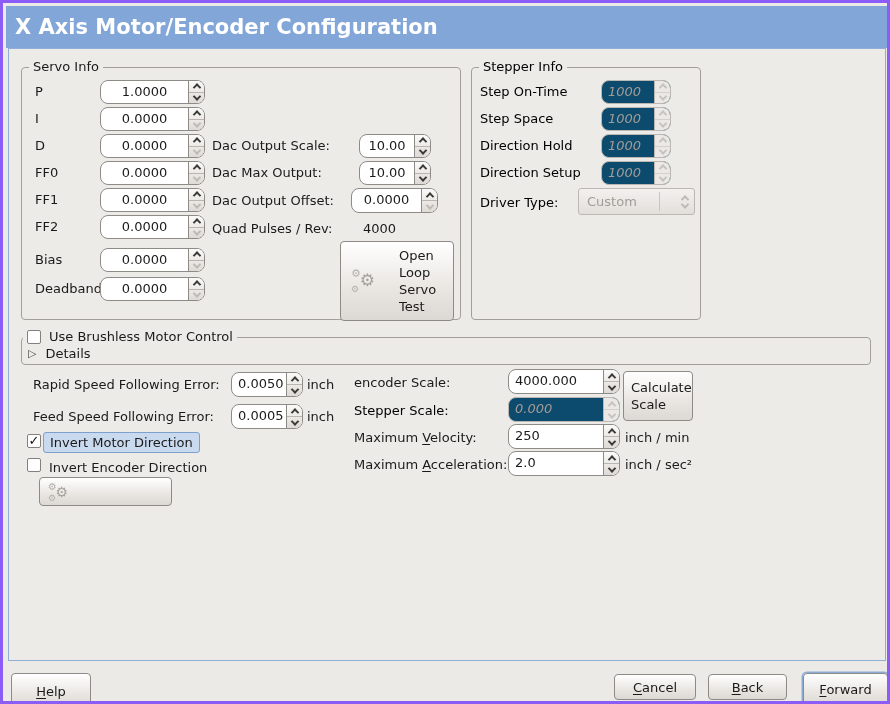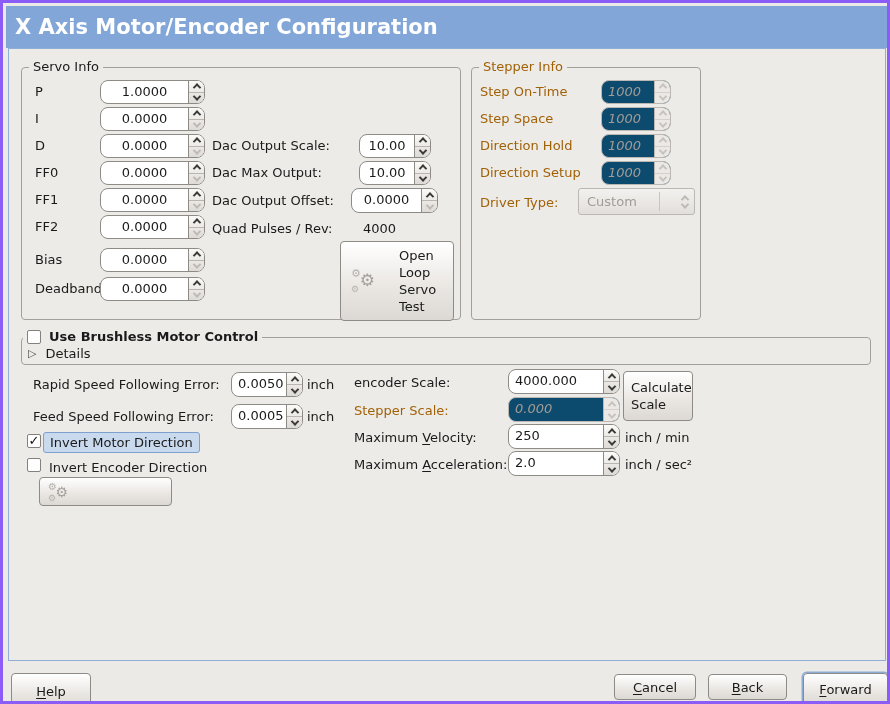--- a/index.html
+++ b/index.html
@@ -7,22 +7,22 @@
   body { font-family:"DejaVu Sans","Liberation Sans",sans-serif; font-size:13px; color:#1a1a1a; background:#e9e6e3; }
   .window { position:relative; width:890px; height:704px; background:#eceae7; border:3px solid #8b5cf6; overflow:hidden; }
 
   .titlebar { position:absolute; left:3px; top:3px; width:884px; height:42px; background:#82a6d8;
               color:#ffffff; font-size:21px; font-weight:bold; line-height:42px; padding-left:9px; }
 
   .content { position:absolute; left:5px; top:45px; width:878px; height:613px;
              border:1px solid #8fafd9; background:#edebe8; }
 
   .lbl { position:absolute; white-space:nowrap; line-height:16px; }
-  .dis  { color:#a16207; }
-  .bold { font-weight:bold;text-align:right; }
+  .dis  { color:#000000; }
+  .bold { font-weight:normal;text-align:right; }
 
   .frame { position:absolute; border:1px solid #a3a09c; border-radius:4px; }
   .frame-label { position:absolute; background:#edebe8; padding:0 4px; line-height:16px; white-space:nowrap; }
 
   
   .spin { position:absolute; display:flex; background:#ffffff; border:1px solid #8e8b87; border-radius:8px; overflow:hidden; }
   .spin .val { flex:1; padding:3px 6px 0 6px; white-space:nowrap; overflow:hidden; }
   .spin.center .val { text-align:center; }
   .spin .btns { width:16px; border-left:1px solid #8e8b87; display:flex; flex-direction:column;
                 background:linear-gradient(#fbfaf8,#dedad5); }

